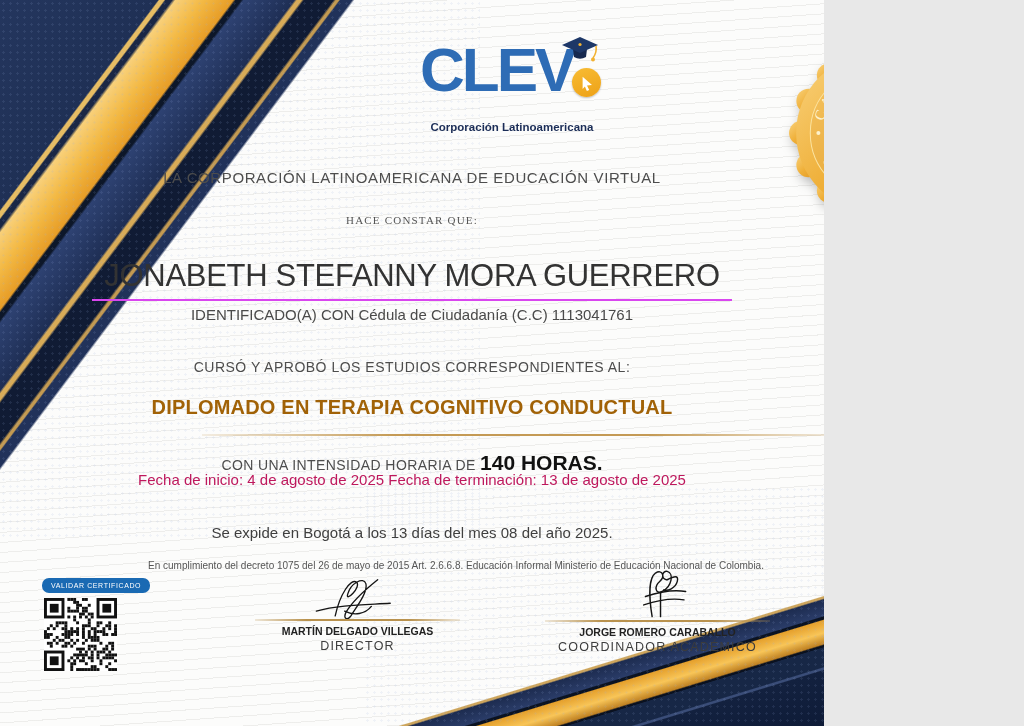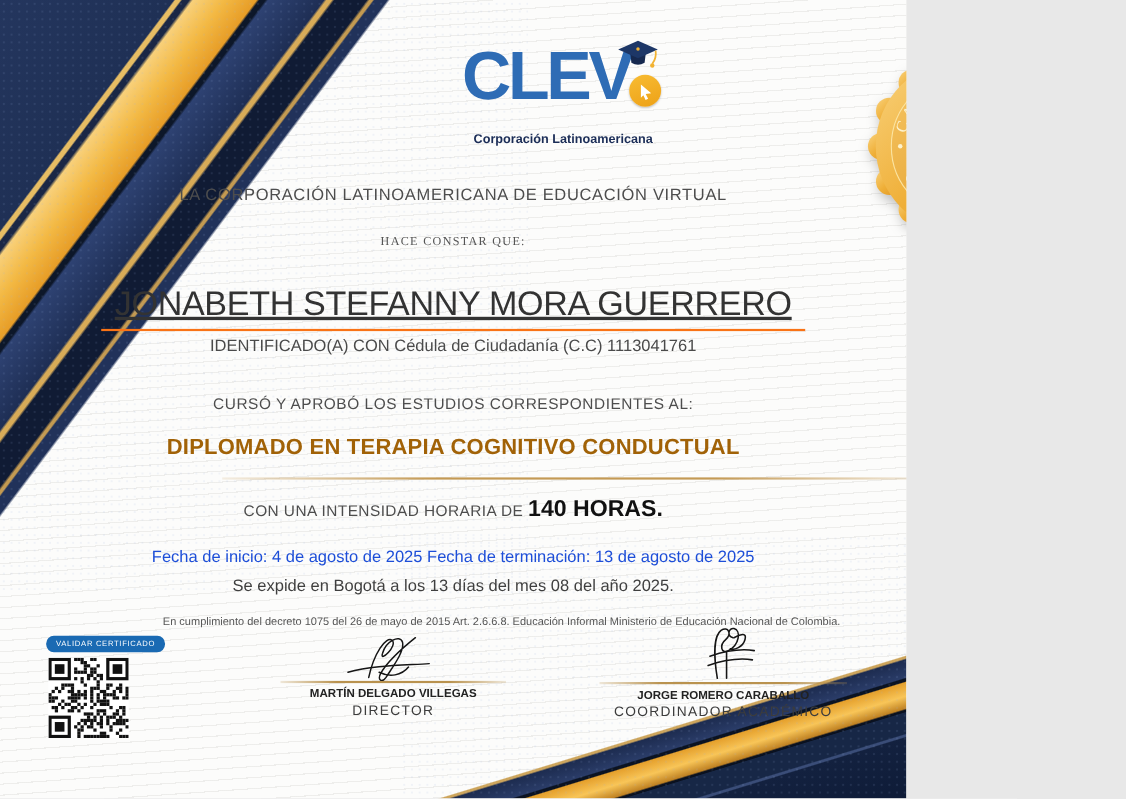--- a/index.html
+++ b/index.html
@@ -61,31 +61,31 @@
     background:linear-gradient(160deg,#f8bc33,#eda117);
     display:flex;align-items:center;justify-content:center;
     box-shadow:0 1px 2px rgba(0,0,0,0.25);
   }
   .logo-tagline{margin-top:20px;font-size:11.5px;font-weight:bold;color:#1b2d57;line-height:1.25;}
   
   .row{position:absolute;left:0;width:100%;text-align:center;color:#4e4e4e;}
   .issuer{top:153px;font-size:15px;letter-spacing:0.6px;color:#4d4d4d;margin-top:16px;}
   .statement{top:214px;font-size:11px;letter-spacing:1.2px;color:#555;font-family:Liberation Serif, serif;}
   .recipient{top:258px;font-size:31px;letter-spacing:-0.3px;color:#333;}
-  .recipient span{display:inline-block;border-bottom:2px solid #f97316;padding:0 12px 5px 12px;text-decoration:underline;}
+  .recipient span{display:inline-block;border-bottom:2px solid #d946ef;padding:0 12px 5px 12px;}
   .identification{top:306px;font-size:15px;color:#4a4a4a;}
   .course-intro{top:359px;font-size:14px;letter-spacing:0.5px;color:#4d4d4d;}
   .program{top:396px;font-size:20px;font-weight:bold;letter-spacing:0.2px;color:#a16207;}
   .gold-hr{
     position:absolute;top:434px;left:202px;width:640px;height:1.5px;
     background:linear-gradient(90deg, rgba(196,154,85,0.15), #c49a55 30%, #c49a55 70%, rgba(196,154,85,0.15));
   }
   .intensity{top:451px;font-size:14px;letter-spacing:0.4px;color:#4d4d4d;}
   .intensity b{font-size:21px;color:#111;letter-spacing:0;}
-  .dates{top:498px;font-size:15px;color:#1d4ed8;}
+  .dates{top:471px;font-size:15px;color:#be185d;}
   .issued{top:524px;font-size:15px;color:#3f3f3f;}
   .legal{top:560px;font-size:10px;color:#555;margin-left:44px;}
   
   .sig{position:absolute;text-align:center;}
   .sig-left{left:255px;top:575px;width:205px;}
   .sig-right{left:545px;top:568px;width:225px;}
   .sig svg{display:block;margin:0 auto;}
   .sig-line{height:1.5px;background:linear-gradient(90deg, rgba(185,146,78,0.2), #b9924e 25%, #b9924e 75%, rgba(185,146,78,0.2));}
   .sig-name{margin-top:4px;font-size:10.5px;font-weight:bold;color:#222;}
   .sig-title{margin-top:2px;font-size:12.5px;letter-spacing:1.2px;color:#3c3c3c;}

